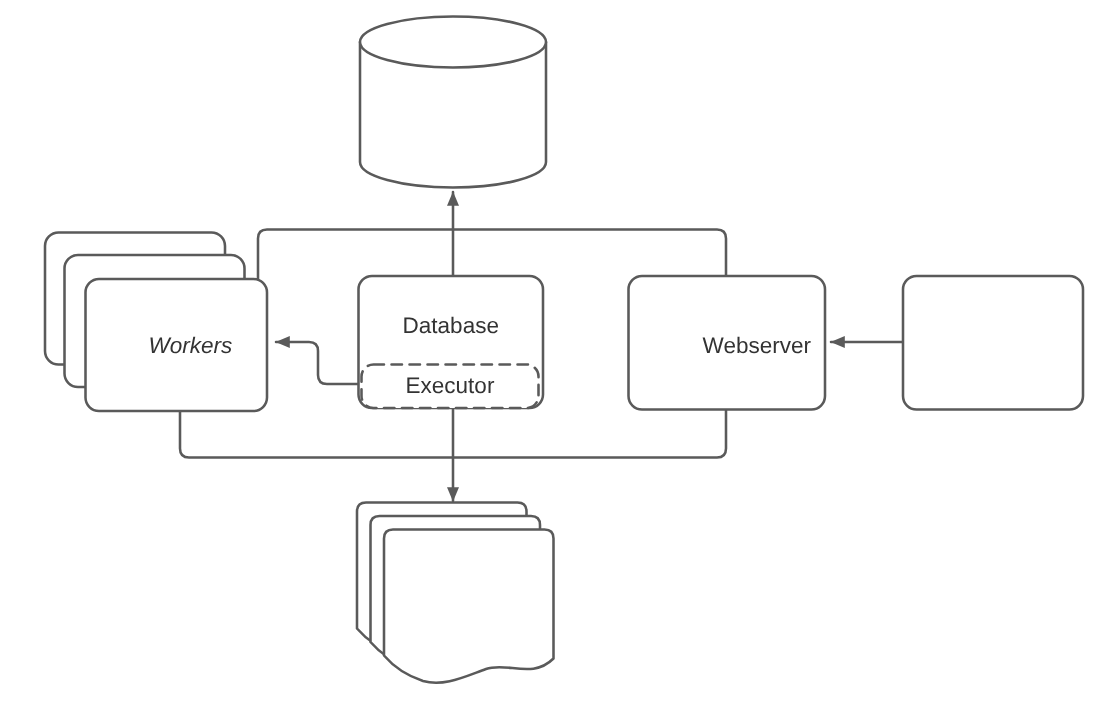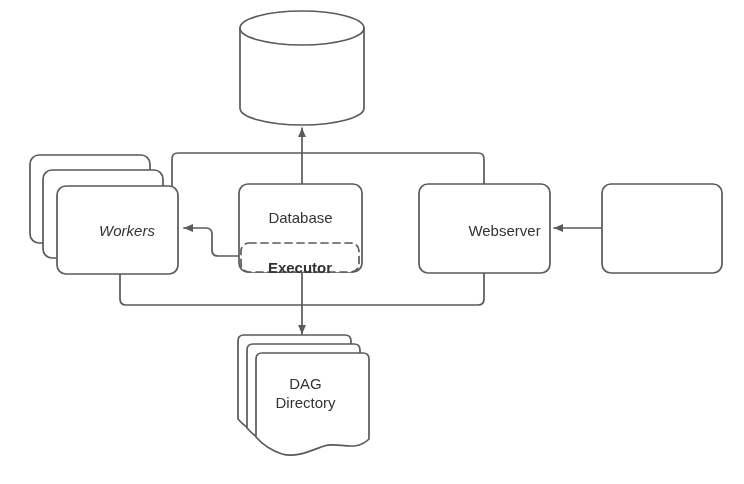--- a/index.html
+++ b/index.html
@@ -34,21 +34,21 @@
     font-family: "Liberation Sans", sans-serif;
     font-size: 15px;
     line-height: 19px;
     white-space: pre-line;
     pointer-events: none;
     user-select: none;
   }
   .lbl-metadata-database { left: 240px; top: 60px; width: 124px; }
   .lbl-workers          { left: 57px;  top: 221px; width: 140px; font-style: italic; }
   .lbl-scheduler        { left: 239px; top: 208px; width: 123px; }
-  .lbl-executor         { left: 241px; top: 258px; width: 118px; font-weight: bold; }
+  .lbl-executor         { left: 241px; top: 248px; width: 118px; }
   .lbl-webserver        { left: 419px; top: 221px; width: 131px; margin-left: 20px; }
   .lbl-user-interface   { left: 602px; top: 211px; width: 120px; }
   .lbl-dag-directory    { left: 253px; top: 374px; width: 105px; }
 </style>
 </head>
 <body>
 
 <div id="diagram-canvas">
 
   <svg id="diagram-svg" viewBox="0 0 744 484" xmlns="http://www.w3.org/2000/svg">
@@ -123,16 +123,14 @@
 
   <div class="node-label lbl-workers">Workers</div>
 
   <div class="node-label lbl-scheduler">Database</div>
 
   <div class="node-label lbl-executor">Executor</div>
 
   <div class="node-label lbl-webserver">Webserver</div>
 
 
-  <div class="node-label lbl-dag-directory">DAG
-Directory</div>
 
 </div>
 
 </body></html>

